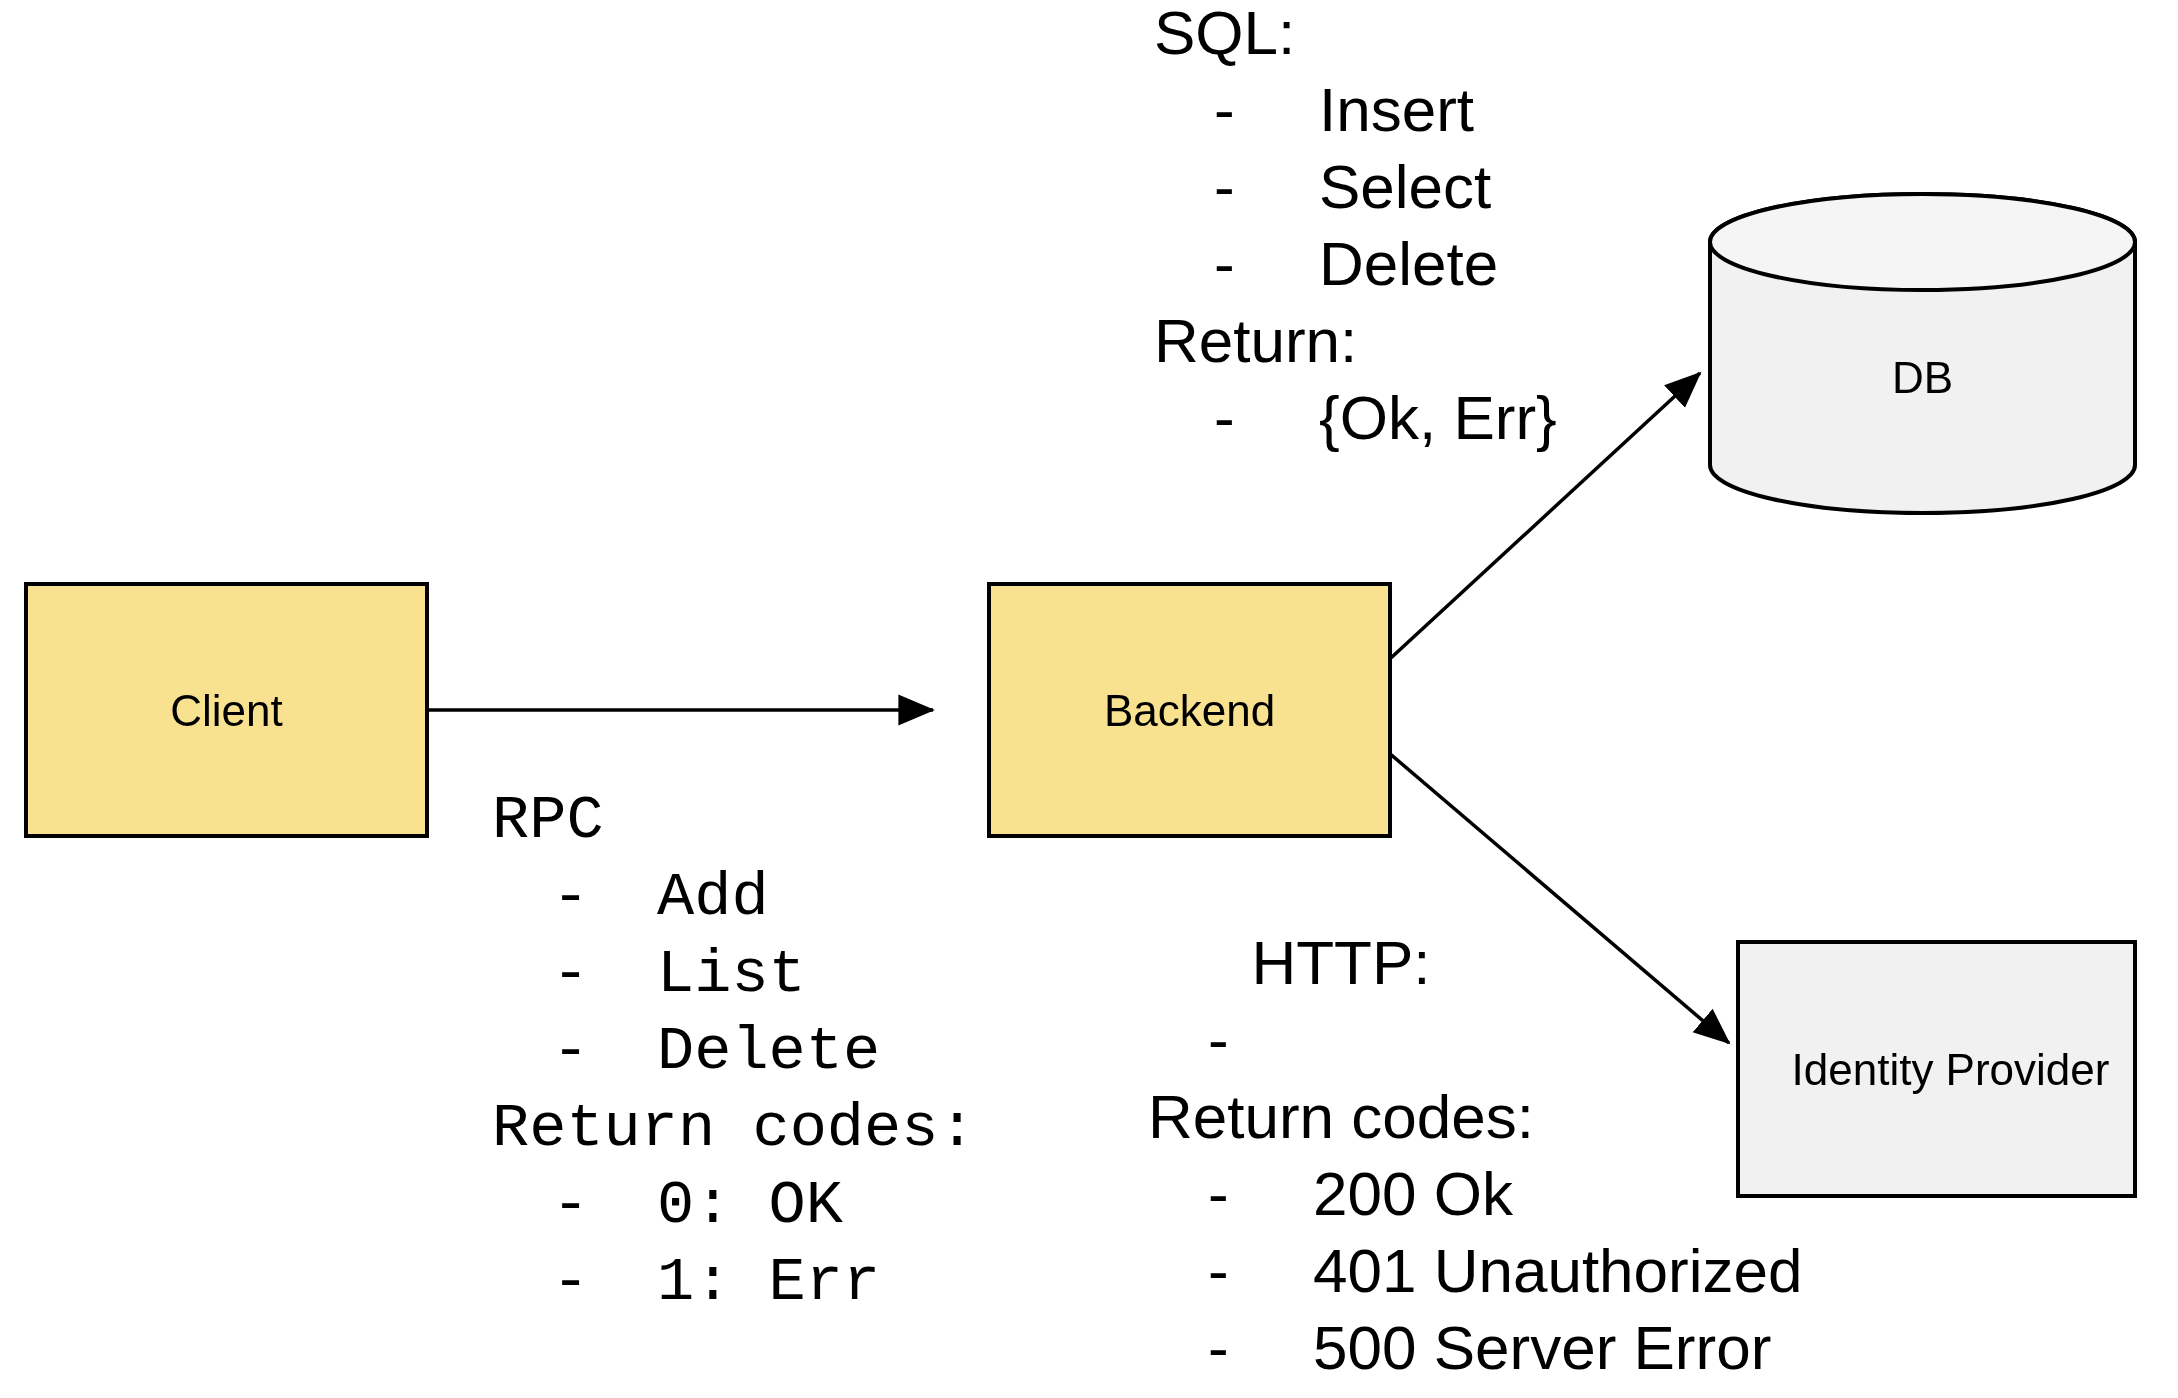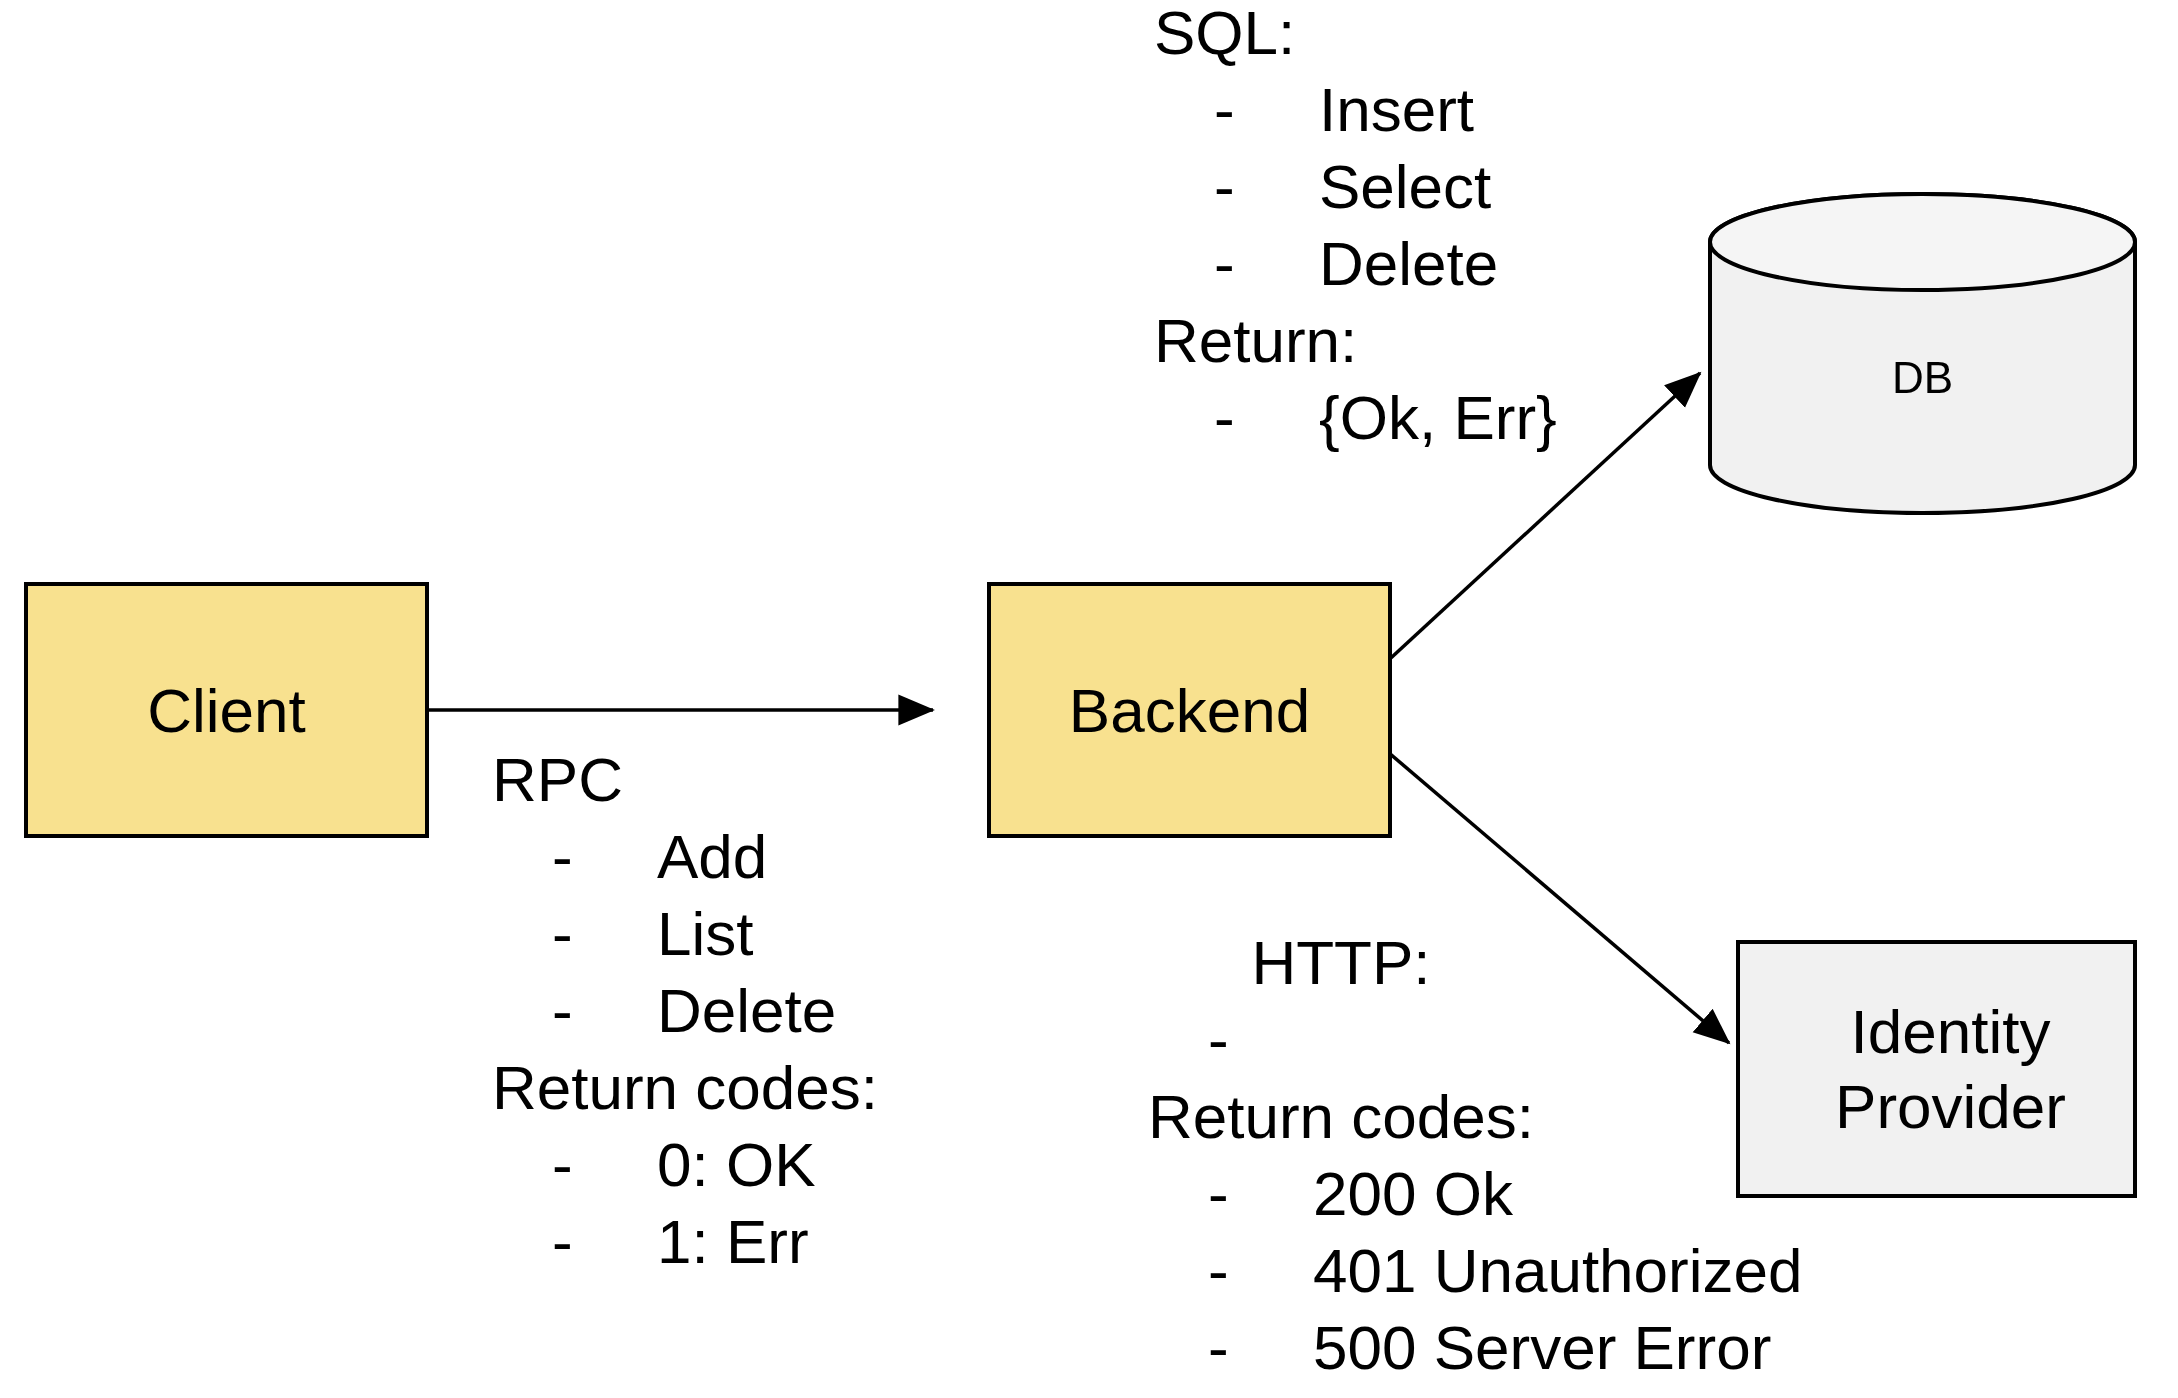--- a/index.html
+++ b/index.html
@@ -21,42 +21,42 @@
   .connector { stroke: var(--stroke, #000000); stroke-width: 3.5px; fill: none; }
   .arrowhead-path { fill: var(--stroke, #000000); }
   .cyl-body { fill: var(--node-gray, #F1F1F1); stroke: var(--stroke, #000000); stroke-width: 4px; }
   .cyl-top  { fill: var(--cylinder-top, #F5F5F5); stroke: var(--stroke, #000000); stroke-width: 4px; }
 
   
   .node {
     position: absolute; box-sizing: border-box;
     border: 4px solid var(--stroke, #000000);
     display: flex; align-items: center; justify-content: center;
-    font-size: 62px; line-height: 75px; text-align: center;
+    font-size: 44px; line-height: 75px; text-align: center;
   }
   .node--yellow { background: var(--node-yellow, #F8E18F); }
   .node--gray   { background: var(--node-gray, #F1F1F1); }
   #node-client  { left: 24px;  top: 582px; width: 405px; height: 256px; }
   #node-backend { left: 939px; top: 582px; width: 405px; height: 256px; margin-left: 48px; }
   #node-idp     { left: 1736px; top: 940px; width: 401px; height: 258px; padding-left: 28px; }
   #node-idp .wrap-label { display: inline-block; max-width: 330px; }
 
   
   #db-label {
     position: absolute; left: 1710px; top: 242px; width: 425px; height: 271px;
     display: flex; align-items: center; justify-content: center;
     font-size: 44px;
   }
 
   
   .anno { position: absolute; font-size: 62px; line-height: 77px; white-space: nowrap; }
   .anno .row  { position: relative; height: 77px; }
   .anno .dash { position: absolute; left: 60px; }
   .anno .txt  { position: absolute; left: 165px; }
-  #anno-rpc  { left: 492px;  top: 741px; }
+  #anno-rpc  { left: 492px;  top: 782px; font-family: Liberation Mono, monospace; }
   #anno-sql  { left: 1154px; top: -6px; }
   #anno-http { left: 1148px; top: 924px; text-align: center; }
 </style>
 </head>
 <body>
 
 <div class="stage">
 
   <svg class="layer" viewBox="0 0 2178 1398" xmlns="http://www.w3.org/2000/svg">
     <defs>

